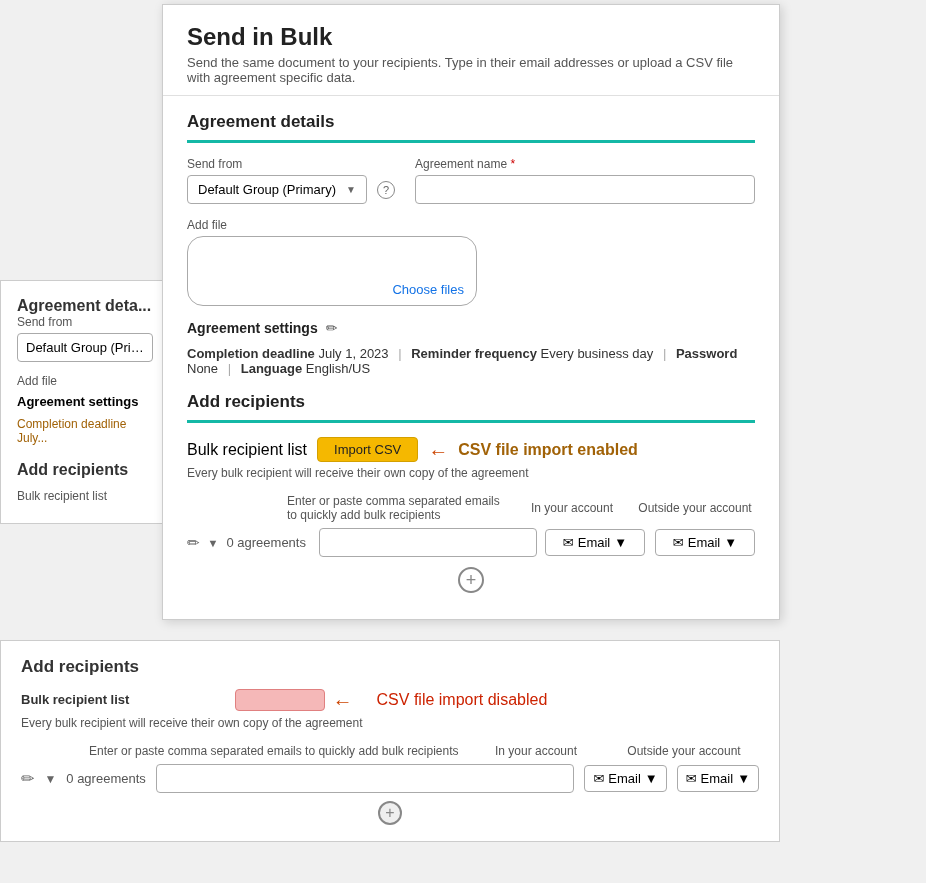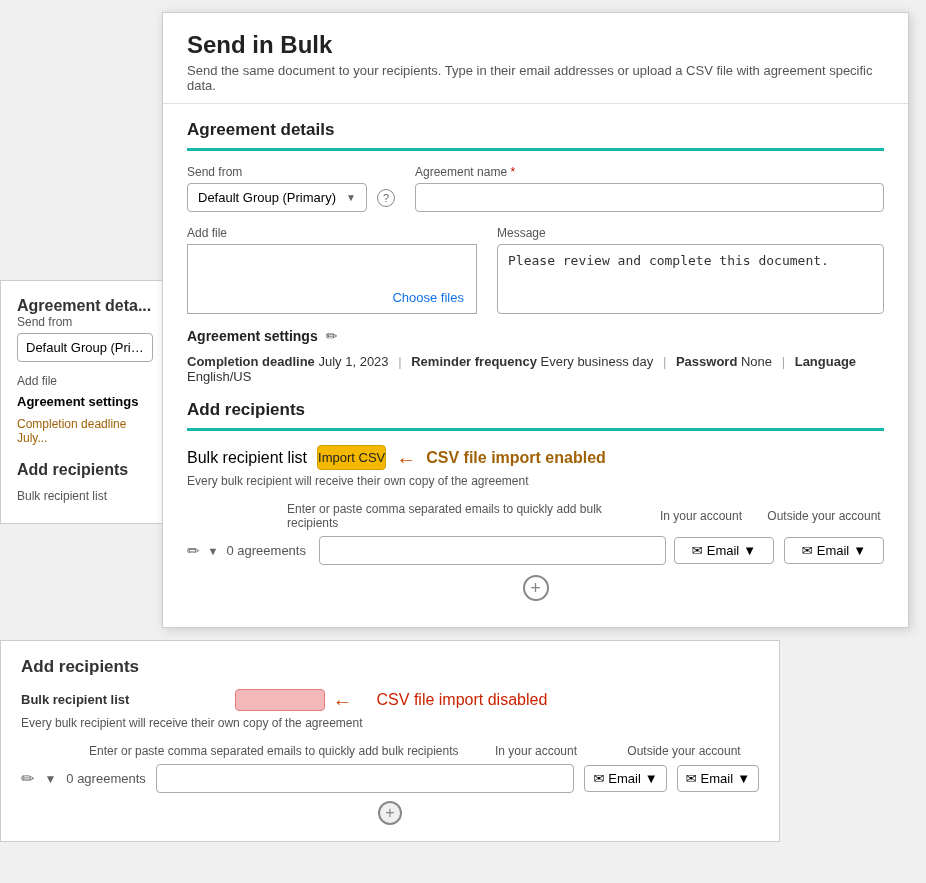--- a/index.html
+++ b/index.html
@@ -174,22 +174,22 @@
       font-size: 16px;
       color: #888;
       cursor: pointer;
       margin: 0 auto;
     }
 
     
     .modal {
       position: absolute;
       left: 162px;
-      top: 12px;
-      width: 747px;
+      top: 4px;
+      width: 618px;
       background: #fff;
       border: 1px solid #ccc;
       box-shadow: 2px 2px 10px rgba(0,0,0,0.15);
       z-index: 10;
       padding-bottom: 10px;
     }
     .modal-header {
       padding: 18px 24px 10px;
       border-bottom: 1px solid #e0e0e0;
     }
@@ -259,21 +259,21 @@
     }
     .text-input {
       border: 1px solid #aaa;
       border-radius: 4px;
       padding: 6px 10px;
       font-size: 13px;
       width: 100%;
     }
     .add-file-area {
       border: 1px solid #aaa;
-      border-radius: 0;
+      border-radius: 16px;
       min-height: 70px;
       display: flex;
       align-items: flex-end;
       justify-content: flex-end;
       padding: 8px 12px;
       width: 100%;
     }
     .choose-files-btn {
       color: #1473e6;
       font-size: 13px;
@@ -319,21 +319,21 @@
       display: flex;
       align-items: center;
       gap: 10px;
       margin-bottom: 4px;
     }
     .import-btn-enabled {
       background: #f5b800;
       border: 1px solid #d4a000;
       color: #222;
       border-radius: 4px;
-      padding: 4px 0;
+      padding: 4px 16px;
       font-size: 13px;
       cursor: pointer;
       font-weight: normal;
     }
     .csv-enabled-label {
       font-size: 16px;
       font-weight: bold;
       color: #a16207;
     }
     .arrow-icon {
@@ -485,24 +485,20 @@
         <input type="text" class="text-input" style="">
       </div>
     </div>
 
     <div class="form-row">
       <div class="form-group" style="width: 290px;">
         <div class="form-label">Add file</div>
         <div class="add-file-area">
           <button class="choose-files-btn">Choose files</button>
         </div>
-      </div>
-      <div class="form-group grow">
-        <div class="form-label">Message</div>
-        <textarea class="message-area" style="">Please review and complete this document.</textarea>
       </div>
     </div>
 
     <div class="settings-row">
       <span class="settings-title">Agreement settings</span>
       <span class="edit-icon">✏</span>
     </div>
     <div class="settings-details">
       <span class="key">Completion deadline</span>
       <span>July 1, 2023</span>

